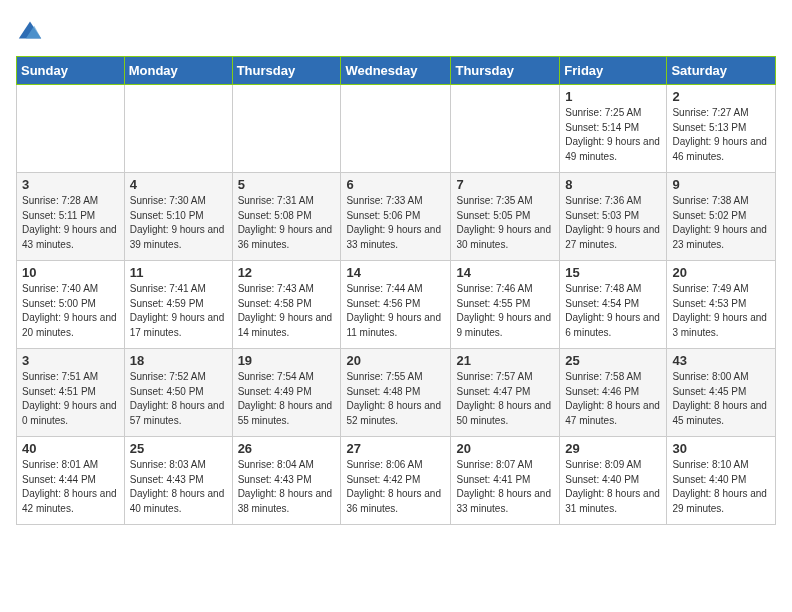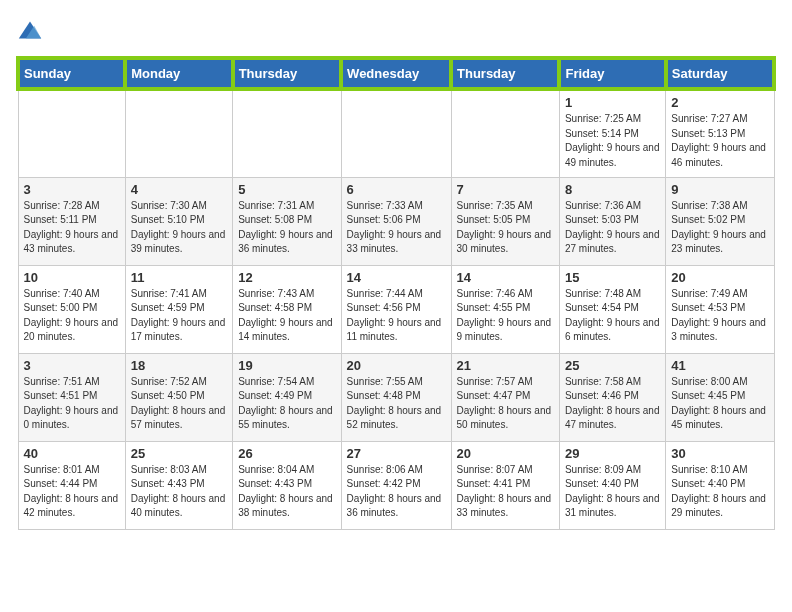--- a/index.html
+++ b/index.html
@@ -49,21 +49,21 @@
       border-collapse: collapse;
       border: 1px solid #ccc;
     }
     .calendar th {
       background: #2e6db4;
       color: #fff;
       font-size: 13px;
       font-weight: bold;
       padding: 6px 4px;
       text-align: left;
-      border: 4px solid #84cc16;
+      border: 1px solid #84cc16;
     }
     .calendar td {
       vertical-align: top;
       border: 1px solid #ccc;
       padding: 4px 5px;
       font-size: 10.5px;
       color: #333;
       width: 113px;
       height: 88px;
       background: #fff;
@@ -213,21 +213,21 @@
         </td>
         <td>
           <span class="day-num">21</span>
           <div class="day-info">Sunrise: 7:57 AM<br>Sunset: 4:47 PM<br>Daylight: 8 hours and 50 minutes.</div>
         </td>
         <td>
           <span class="day-num">25</span>
           <div class="day-info">Sunrise: 7:58 AM<br>Sunset: 4:46 PM<br>Daylight: 8 hours and 47 minutes.</div>
         </td>
         <td>
-          <span class="day-num">41</span>
+          <span class="day-num">43</span>
           <div class="day-info">Sunrise: 8:00 AM<br>Sunset: 4:45 PM<br>Daylight: 8 hours and 45 minutes.</div>
         </td>
       </tr>
       <tr>
         <td>
           <span class="day-num">40</span>
           <div class="day-info">Sunrise: 8:01 AM<br>Sunset: 4:44 PM<br>Daylight: 8 hours and 42 minutes.</div>
         </td>
         <td>
           <span class="day-num">25</span>

